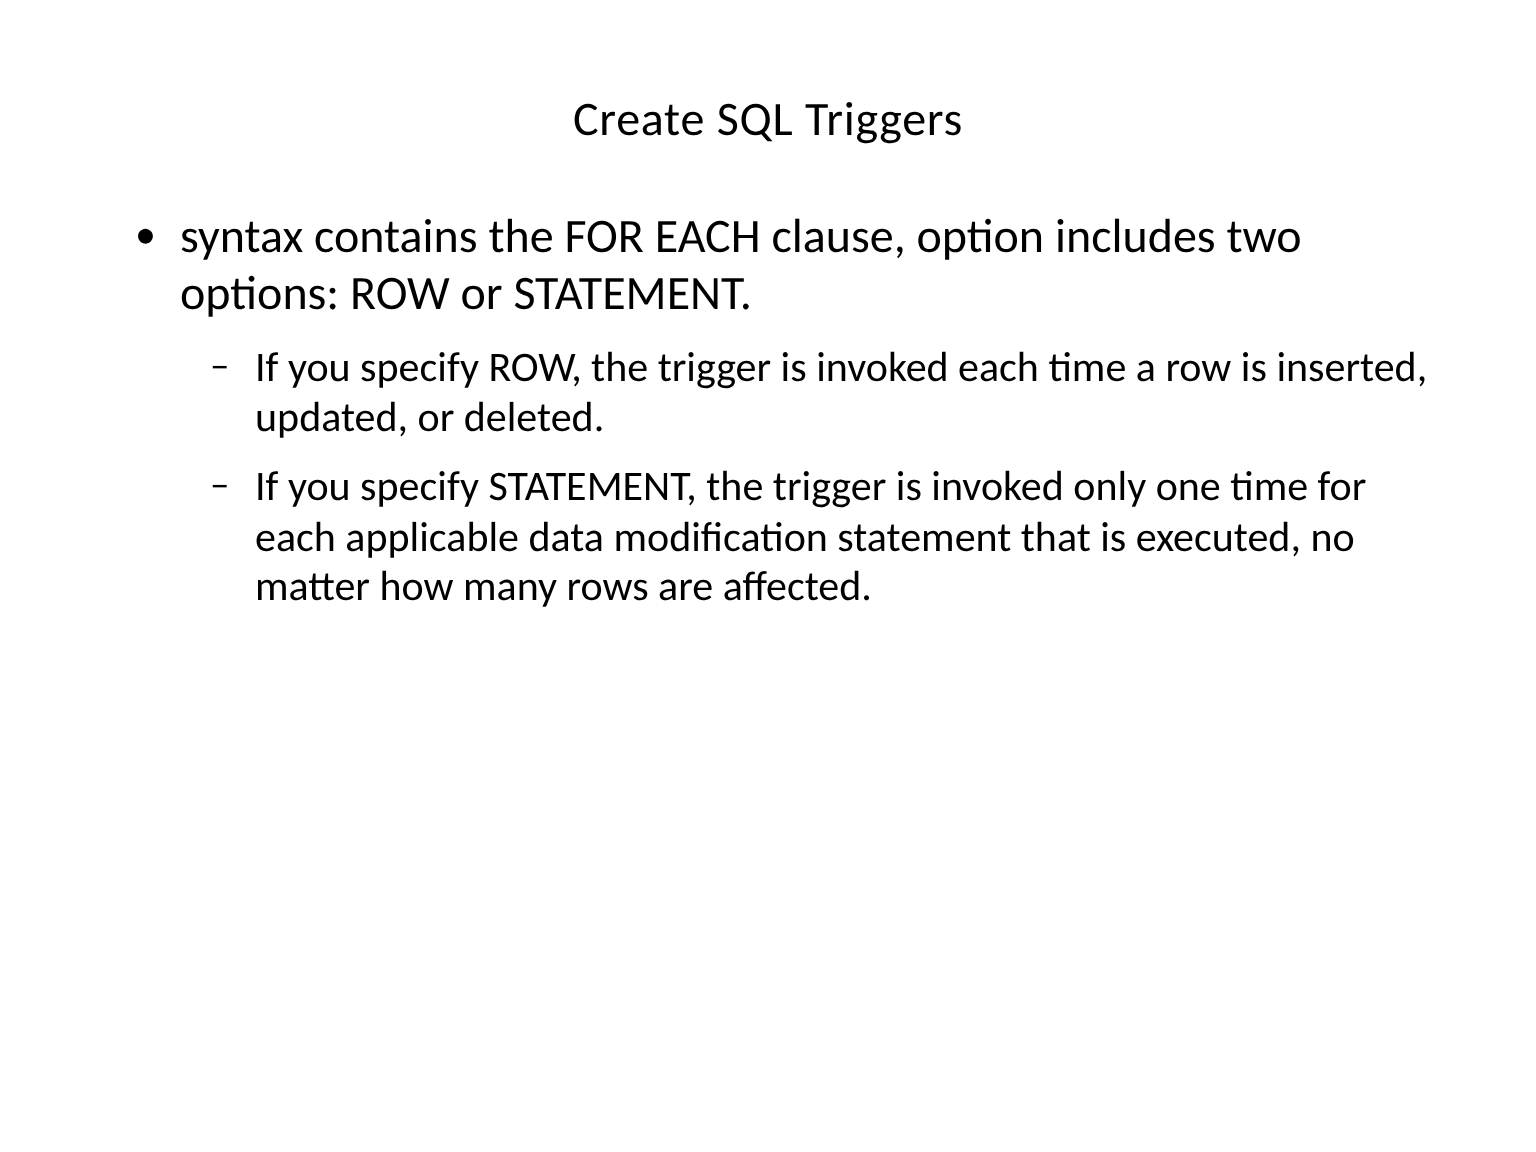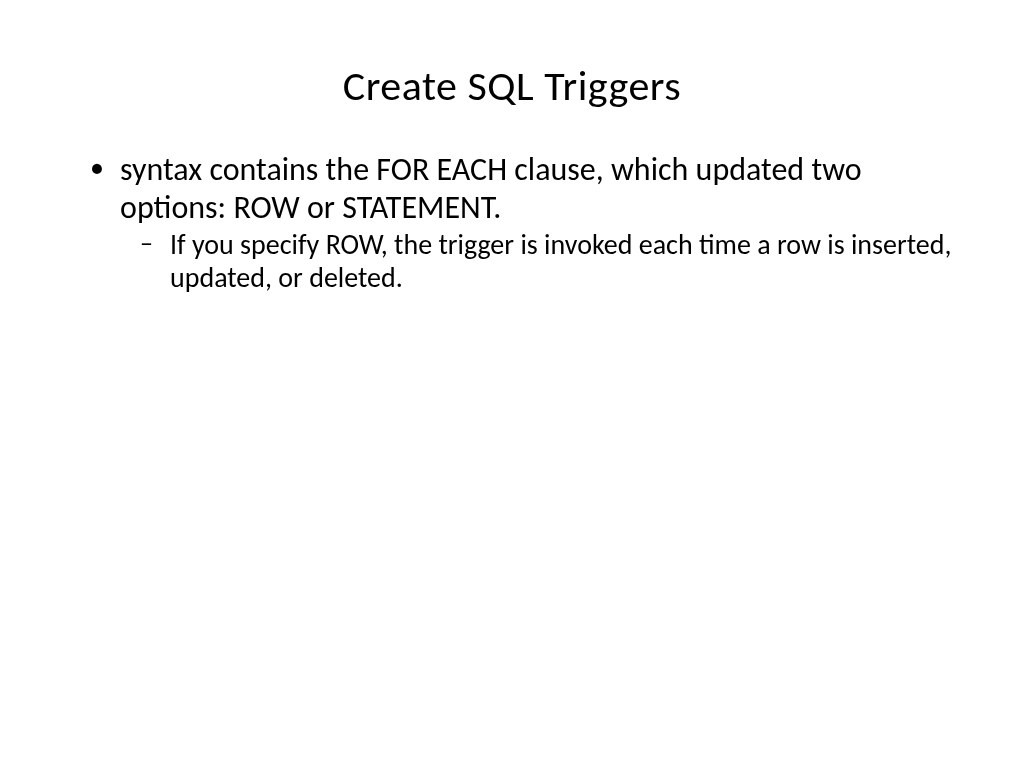--- a/index.html
+++ b/index.html
@@ -9,21 +9,21 @@
     }
     body {
       width: 1024px;
       height: 768px;
       background: #ffffff;
       font-family: Calibri, 'Segoe UI', Arial, sans-serif;
       color: #000000;
       padding: 60px 70px 40px 70px;
     }
     .title {
-      font-size: 42px;
+      font-size: 32px;
       font-weight: 400;
       text-align: center;
       margin-bottom: 40px;
       letter-spacing: 0.5px;
     }
     .content {
       padding-left: 10px;
     }
     ul.level1 {
       list-style: none;
@@ -38,20 +38,21 @@
     ul.level1 > li::before {
       content: "•";
       position: absolute;
       left: -30px;
       top: 0;
       font-size: 28px;
     }
     ul.level2 {
       list-style: none;
       padding-left: 50px;
+      margin-top: 12px;
     }
     ul.level2 > li {
       font-size: 28px;
       line-height: 1.2;
       margin-bottom: 12px;
       position: relative;
     }
     ul.level2 > li::before {
       content: "–";
       position: absolute;
@@ -61,21 +62,24 @@
     }
   </style>
 </head>
 <body>
 
 <h1 class="title">Create SQL Triggers</h1>
 
 <div class="content">
   <ul class="level1">
     <li>
-      <span>syntax contains the FOR EACH clause, which updated two options: ROW or STATEMENT.</span>
+      <span>syntax contains the FOR EACH clause, option includes two options: ROW or STATEMENT.</span>
       <ul class="level2">
         <li>
           <span>If you specify ROW, the trigger is invoked each time a row is inserted, updated, or deleted.</span>
+        </li>
+        <li>
+          <span> If you specify STATEMENT, the trigger is invoked only one time for each applicable data modification statement that is executed, no matter how many rows are affected.</span>
         </li>
       </ul>
     </li>
   </ul>
 </div>
 
 </body></html>

